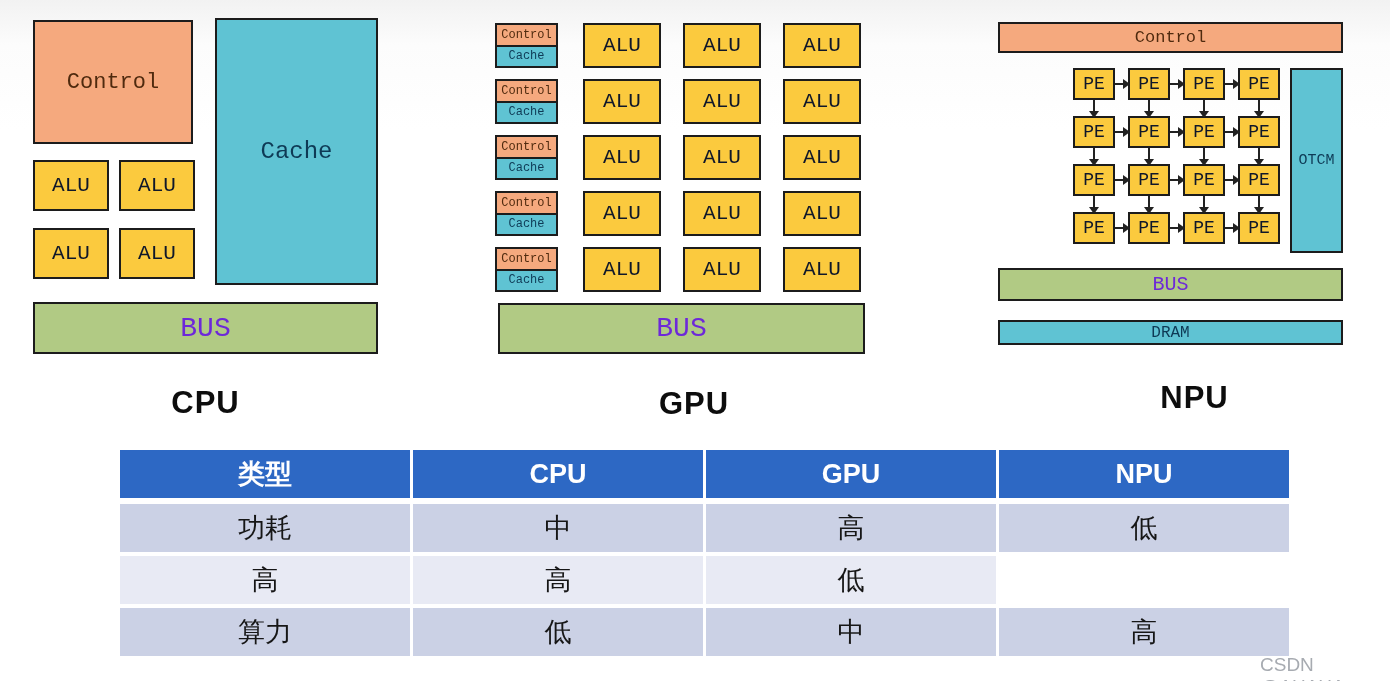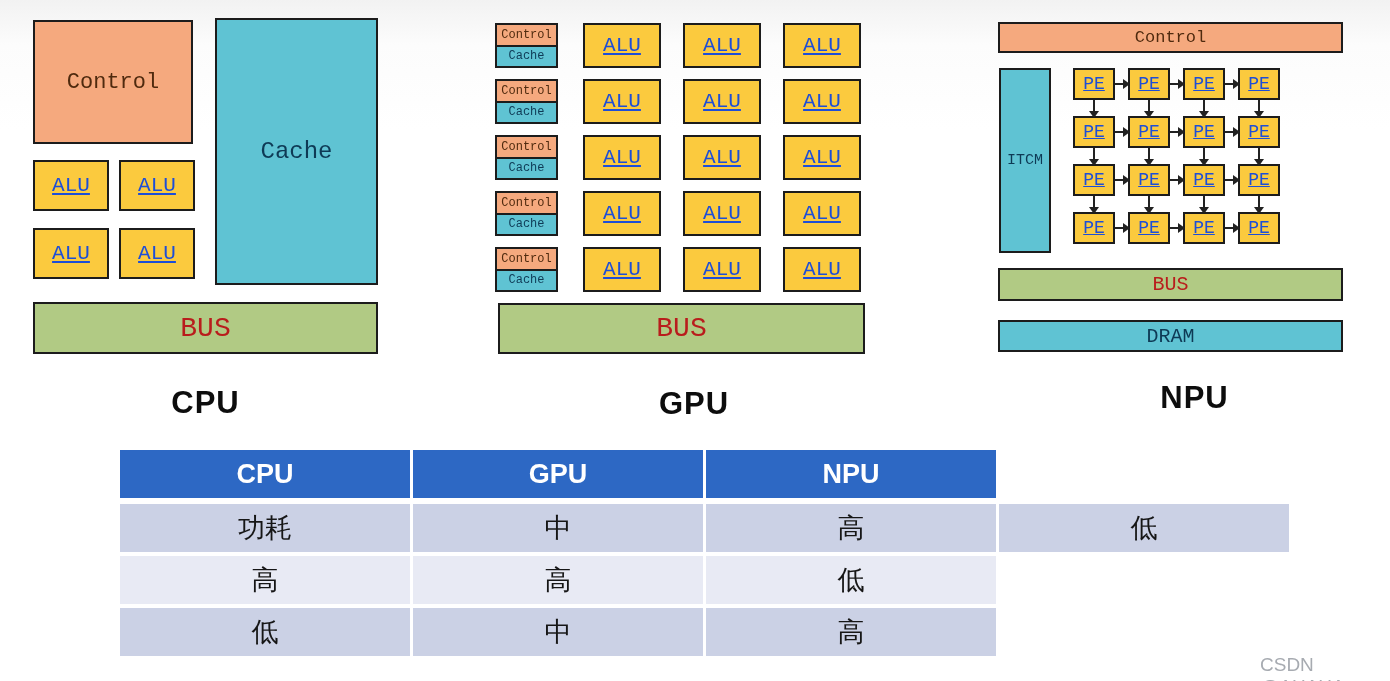--- a/index.html
+++ b/index.html
@@ -8,23 +8,23 @@
     background:linear-gradient(180deg,#f2f2f2 0px,#fcfcfc 45px,#ffffff 130px);
     font-family:"Liberation Sans",sans-serif;
   }
   
   .box{
     position:absolute;box-sizing:border-box;border:2px solid #1c1c1c;
     display:flex;align-items:center;justify-content:center;
     font-family:"Liberation Mono",monospace;white-space:nowrap;
   }
   .control{background:var(--control-fill);color:#4f2a0e;}
-  .compute{background:var(--compute-fill);color:#1d4ed8;text-decoration:underline;}
+  .compute{background:var(--compute-fill);color:#0f172a;}
   .memory{background:var(--memory-fill);color:#0e3a55;}
-  .busbar{background:var(--bus-fill);color:#b91c1c;}
+  .busbar{background:var(--bus-fill);color:#6d28d9;}
 
   .panel{position:absolute;}
   .panel-label{
     position:absolute;left:0;width:100%;text-align:center;
     font-weight:bold;font-size:31px;color:#0d0d0d;letter-spacing:1px;
   }
 
   
   .panel.cpu{left:33px;top:18px;width:345px;height:420px;}
   .cpu-control{left:0;top:2px;width:160px;height:124px;font-size:22px;}
@@ -67,21 +67,21 @@
   .arrow-cell{display:flex;}
   .arrow-cell.h{align-items:center;}
   .arrow-cell.v{justify-content:center;}
   .harrow{position:relative;width:100%;height:2px;background:#222;}
   .harrow::after{content:"";position:absolute;right:-2px;top:-4px;width:0;height:0;
     border-left:7px solid #222;border-top:5px solid transparent;border-bottom:5px solid transparent;}
   .varrow{position:relative;height:100%;width:2px;background:#222;}
   .varrow::after{content:"";position:absolute;bottom:-2px;left:-4px;width:0;height:0;
     border-top:7px solid #222;border-left:5px solid transparent;border-right:5px solid transparent;}
   .npu-bus{left:0;top:248px;width:345px;height:33px;font-size:20px;}
-  .npu-dram{left:0;top:300px;width:345px;height:32px;font-size:20px;}
+  .npu-dram{left:0;top:300px;width:345px;height:25px;font-size:16px;}
   .npu .panel-label{top:360px;transform:translateX(24px);}
 
   
   .cmp-table{position:absolute;left:120px;top:450px;width:1169px;}
   .t-header,.t-row{display:grid;grid-template-columns:repeat(4,1fr);column-gap:3px;height:48px;}
   .t-header{margin-bottom:6px;}
   .t-row{margin-bottom:4px;}
   .t-header .cell{background:var(--table-header);color:#ffffff;font-weight:bold;font-size:27px;
     display:flex;align-items:center;justify-content:center;}
   .t-row .cell{display:flex;align-items:center;justify-content:center;font-size:27px;color:#161616;}
@@ -153,21 +153,21 @@
           <div class="box compute gpu-alu">ALU</div>
           <div class="box compute gpu-alu">ALU</div>
         </div>
       </div>
     <div class="box busbar gpu-bus">BUS</div>
     <div class="panel-label">GPU</div>
   </section>
 
   <section class="panel npu">
     <div class="box control npu-control">Control</div>
-    <div class="box memory npu-itcm">ITCM</div>
+    <div class="box memory npu-otcm">OTCM</div>
     <div class="pe-grid">
         <div class="box compute pe" style="grid-row:1;grid-column:1">PE</div>
         <div class="arrow-cell h" style="grid-row:1;grid-column:2">
           <div class="harrow"></div>
         </div>
         <div class="arrow-cell v" style="grid-row:2;grid-column:1">
           <div class="varrow"></div>
         </div>
         <div class="box compute pe" style="grid-row:1;grid-column:3">PE</div>
         <div class="arrow-cell h" style="grid-row:1;grid-column:4">
@@ -251,37 +251,39 @@
         </div>
         <div class="box compute pe" style="grid-row:7;grid-column:7">PE</div>
       </div>
     <div class="box busbar npu-bus">BUS</div>
     <div class="box memory npu-dram">DRAM</div>
     <div class="panel-label">NPU</div>
   </section>
 
   <div class="cmp-table">
     <div class="t-header">
+        <div class="cell">类型</div>
         <div class="cell">CPU</div>
         <div class="cell">GPU</div>
         <div class="cell">NPU</div>
       </div>
     <div>
         <div class="t-row dark">
           <div class="cell">功耗</div>
           <div class="cell">中</div>
           <div class="cell">高</div>
           <div class="cell">低</div>
         </div>
         <div class="t-row light">
           <div class="cell">高</div>
           <div class="cell">高</div>
           <div class="cell">低</div>
         </div>
         <div class="t-row dark">
+          <div class="cell">算力</div>
           <div class="cell">低</div>
           <div class="cell">中</div>
           <div class="cell">高</div>
         </div>
       </div>
   </div>
 
   <div class="watermark">CSDN @AHAHAya_</div>
 </div>
 

